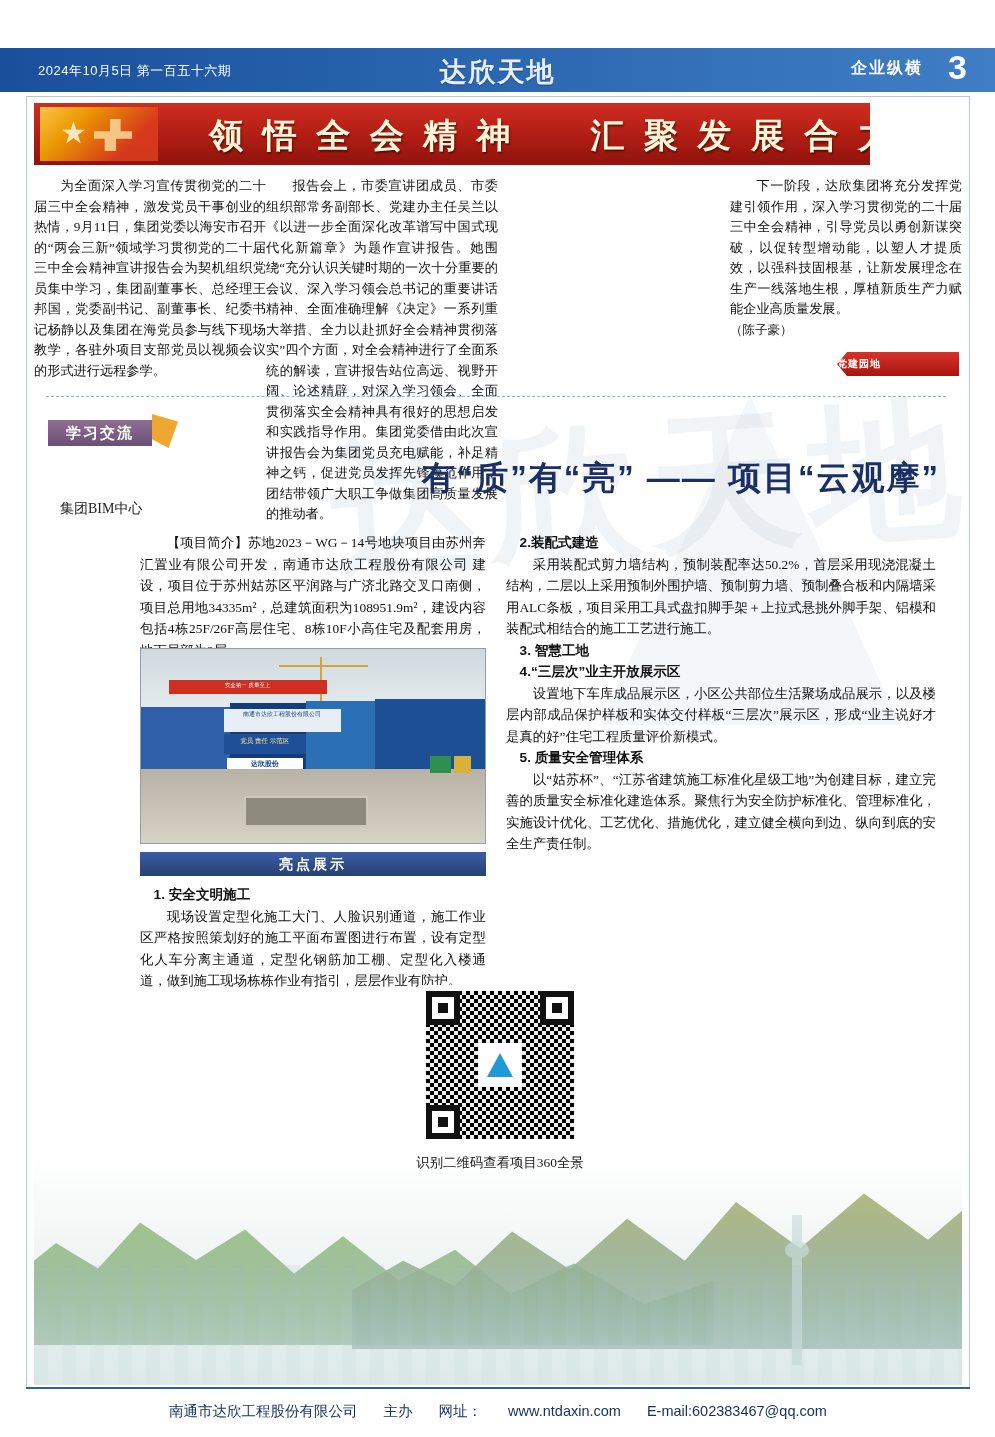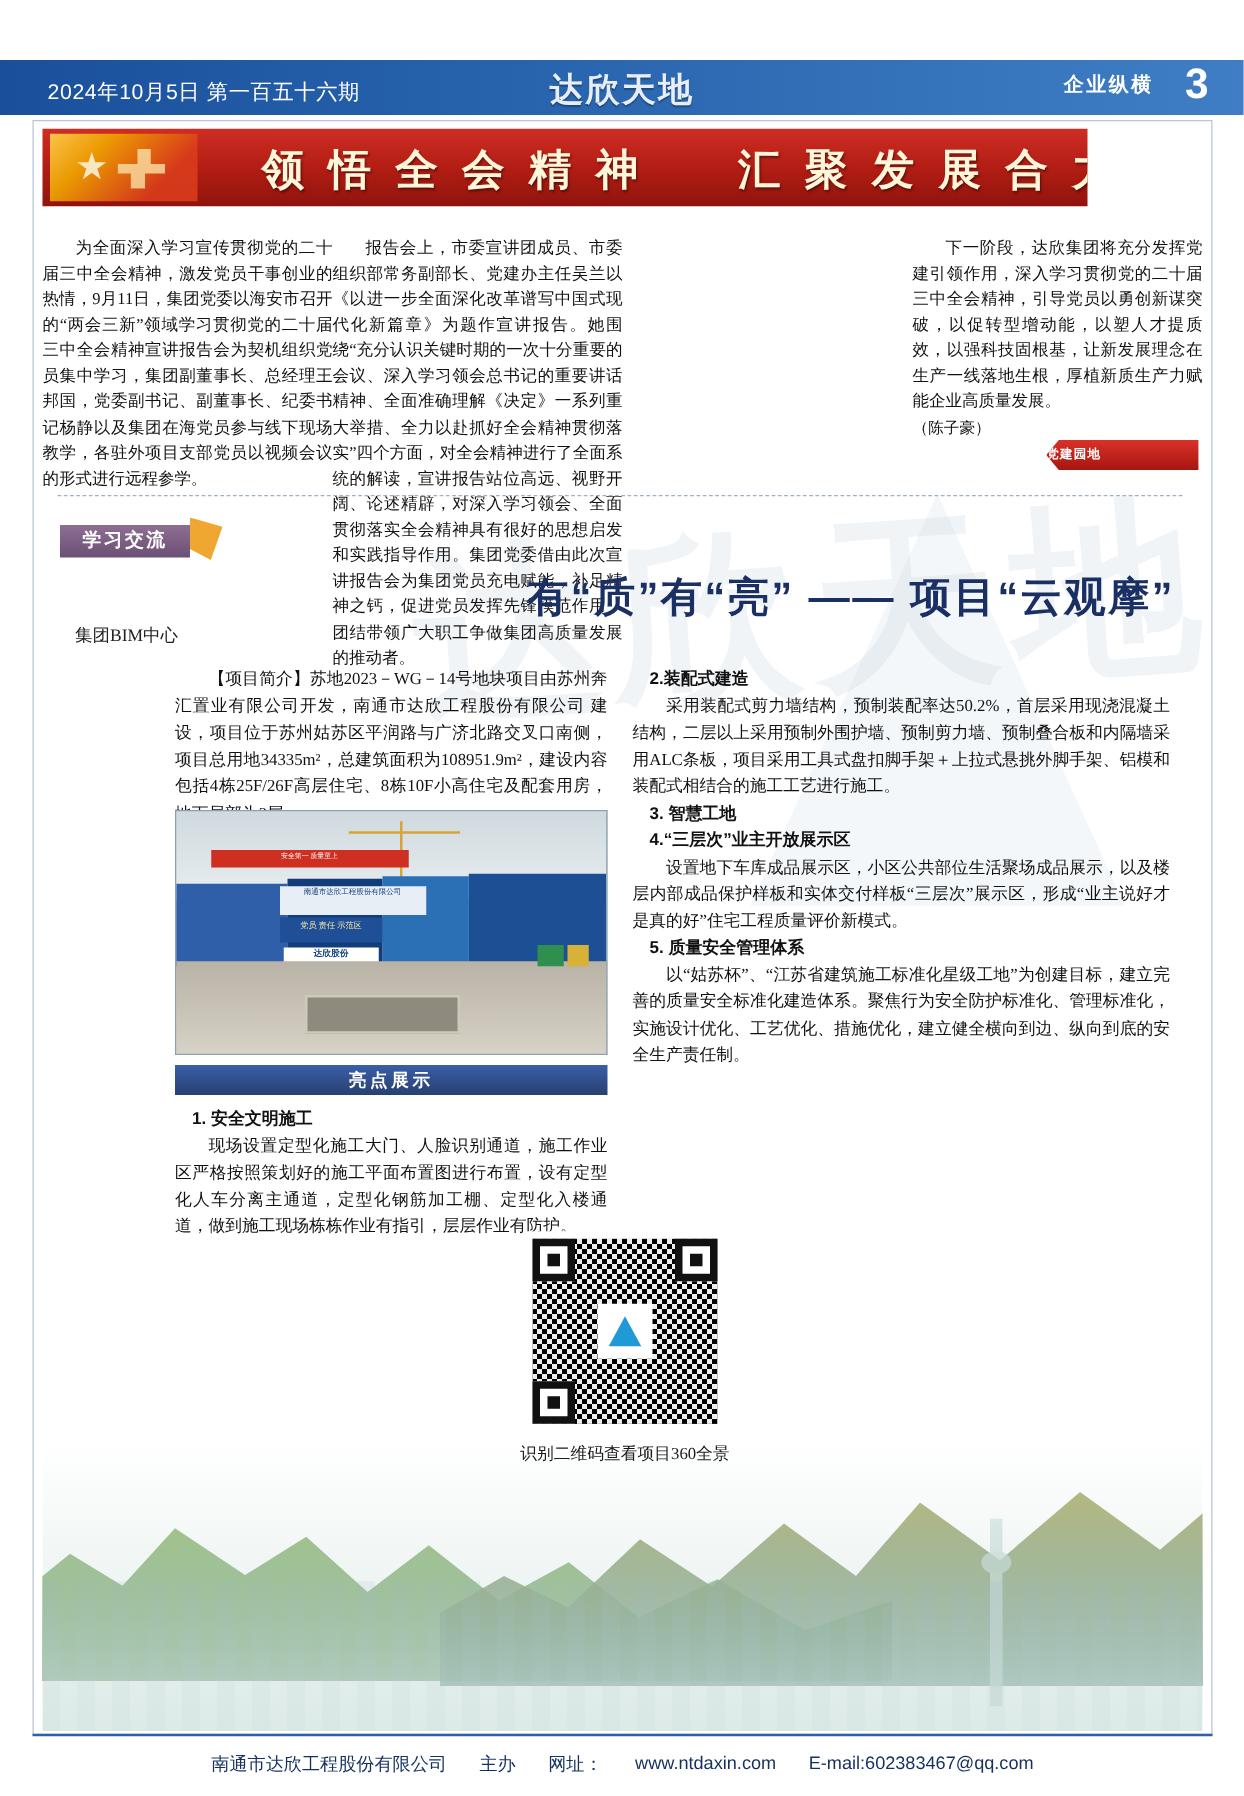--- a/index.html
+++ b/index.html
@@ -17,21 +17,21 @@
   }
 
   
   .masthead {
     position:absolute; left:0; top:48px; width:995px; height:44px;
     background:linear-gradient(to right,#1a4f9c 0%, #2763ad 40%, #3f7ec4 100%);
   }
   .masthead-date {
     position:absolute; left:38px; top:62px;
     font-family:"Liberation Sans", sans-serif;
-    font-size:17px; color:#ffffff; letter-spacing:0.5px;
+    font-size:13px; color:#ffffff; letter-spacing:0.5px;
   }
   .masthead-title {
     position:absolute; left:0; top:54px; width:995px;
     text-align:center;
     font-family:"Liberation Serif", serif;
     font-size:27px; font-weight:bold; color:#e8eef8;
     letter-spacing:2px;
     text-shadow:0 1px 1px rgba(0,0,0,.3);
   }
   .masthead-section {
@@ -79,21 +79,21 @@
     font-family:"Liberation Sans", sans-serif;
     font-size:34px; font-weight:bold;
     color:#fdf6d8;
     letter-spacing:5px;
     text-shadow:1px 2px 2px rgba(0,0,0,.45);
   }
   .banner-text .gap { display:inline-block; width:46px; }
 
   
   .top-cols {
-    position:absolute; left:34px; top:188px; width:928px; height:212px;
+    position:absolute; left:34px; top:176px; width:928px; height:212px;
     display:flex; 
   }
   .top-cols .col {
     flex:1;
     font-size:13.2px; line-height:20.5px;
     color:#111;
     text-align:justify;
     text-justify:inter-ideograph;
   }
   .top-cols .col p { margin:0; }

